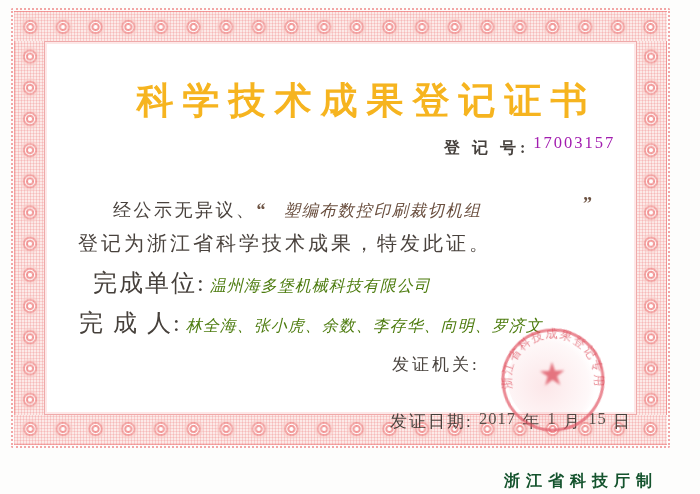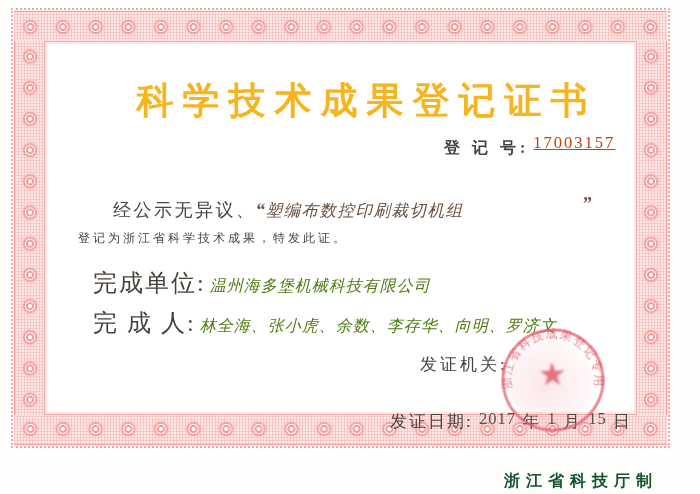--- a/index.html
+++ b/index.html
@@ -46,38 +46,39 @@
   }
   
   .title{
     position:absolute;top:64px;left:0;width:100%;margin:12px;
     text-align:center;font-family:Liberation Sans, sans-serif;font-weight:bold;
     font-size:37px;letter-spacing:9px;text-indent:9px;
   }
   .reg-row{position:absolute;top:138px;left:444px;white-space:nowrap;}
   .reg-label{font-size:16px;font-weight:bold;letter-spacing:4px;color:#46413d;}
   .reg-number{
-    font-size:16.5px;letter-spacing:2px;color:#c2410c;
-    display:inline-block;transform:translateY(-5px);text-decoration:underline;
+    font-size:16.5px;letter-spacing:2px;color:#a21caf;
+    display:inline-block;transform:translateY(-5px);
   }
   .body-line{position:absolute;white-space:nowrap;color:#49423d;}
   .line1{top:198px;left:113px;font-size:18px;letter-spacing:2.5px;}
-  .line2{top:230px;left:78px;font-size:12px;letter-spacing:3px;}
+  .line2{top:230px;left:78px;font-size:20px;letter-spacing:3px;}
   .quote{font-weight:bold;color:#6d5343;letter-spacing:0;}
   .close-quote{position:absolute;top:194px;left:583px;font-size:18px;}
   .hand{
     font-style:italic;color:#6a4f3f;font-size:16.5px;letter-spacing:1.5px;
     font-family:"DejaVu Serif", serif;
+    margin-left:18px;
   }
   .field{position:absolute;white-space:nowrap;}
   .unit-row{top:267px;left:93px;}
-  .person-row{top:307px;left:93px;}
+  .person-row{top:307px;left:79px;}
   .field-label{font-size:24px;letter-spacing:2px;color:#46403b;}
   .field-value{font-style:italic;color:#4d7c0f;font-size:16px;letter-spacing:1px;}
-  .issue-authority{position:absolute;top:353px;left:392px;font-size:17px;letter-spacing:3px;color:#47413c;z-index:5;margin-left:28px;}
+  .issue-authority{position:absolute;top:353px;left:392px;font-size:17px;letter-spacing:3px;color:#47413c;z-index:5;}
   .issue-date{position:absolute;top:392px;left:390px;font-size:17px;letter-spacing:2px;color:#47413c;white-space:nowrap;z-index:5;}
   .date-num{
     font-family:"Liberation Serif", serif;letter-spacing:1px;color:#55504a;
     display:inline-block;transform:translateY(-3px);font-size:16.5px;margin-top:20px;
   }
   .footer{
     position:absolute;top:459px;right:42px;
     font-size:16px;font-weight:bold;letter-spacing:6px;color:#14532d;
     font-family:"Liberation Serif", serif;
     margin-top:12px;

